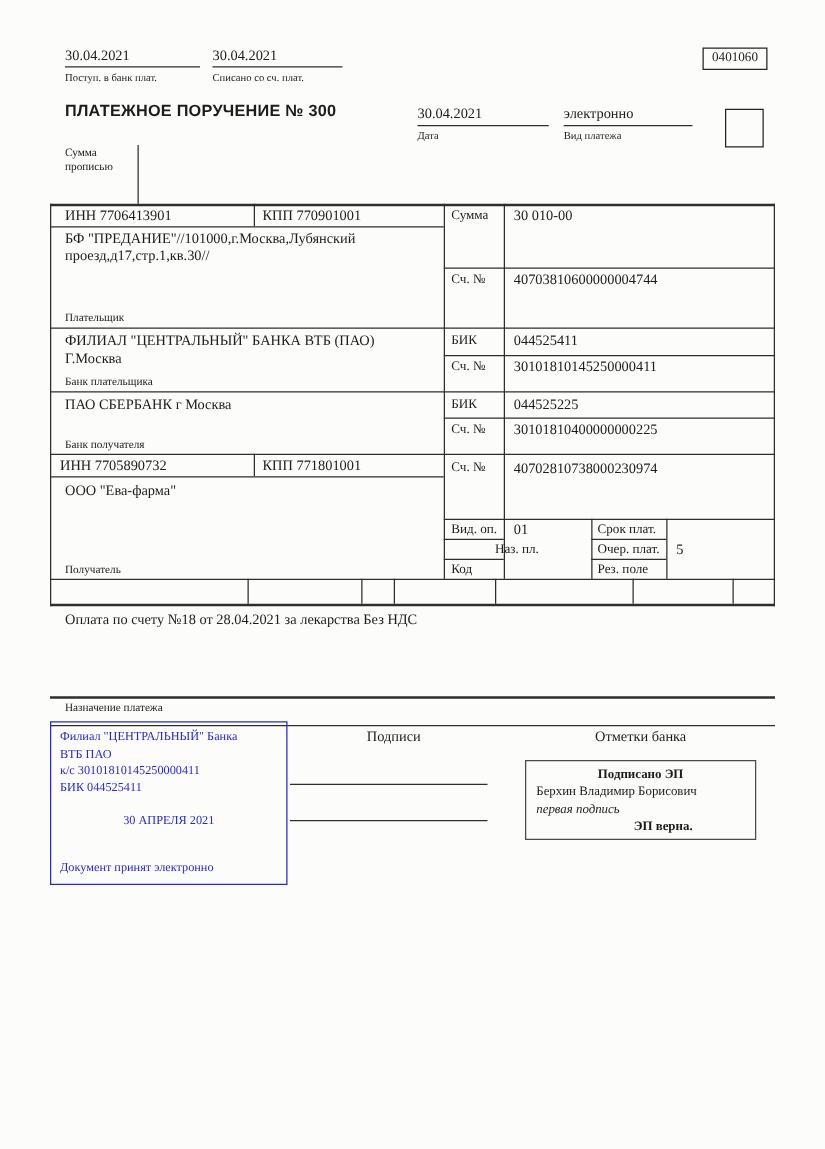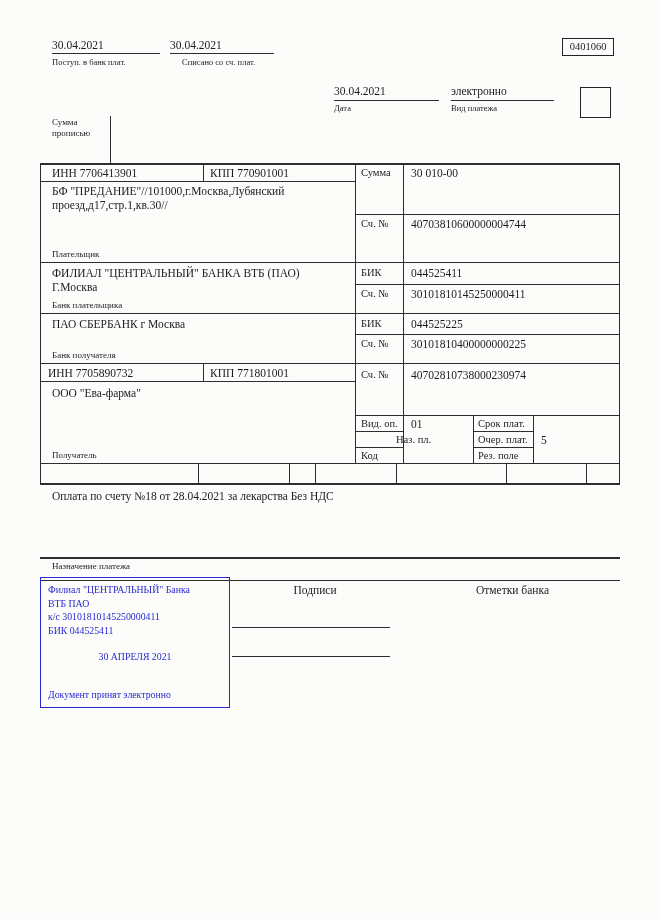--- a/index.html
+++ b/index.html
@@ -35,24 +35,25 @@
 <body>
 
 <div id="page">
 
   <div class="abs t12" style="left:52px; top:38px;">30.04.2021</div>
   <div class="hl" style="left:52px; top:53px; width:108px;"></div>
   <div class="abs t8" style="left:52px; top:57px;">Поступ. в банк плат.</div>
 
   <div class="abs t12" style="left:170px; top:38px;">30.04.2021</div>
   <div class="hl" style="left:170px; top:53px; width:104px;"></div>
-  <div class="abs t8" style="left:182px; top:57px;">Списано со сч. плат.</div>
+  <div class="abs t8" style="left:170px; top:57px;">Списано со сч. плат.</div>
 
   <div class="abs codebox t10" style="left:562px; top:38px; width:50px; height:16px; line-height:16px;">0401060</div>
 
+  <div class="abs title" style="left:52px; top:81px;">ПЛАТЕЖНОЕ ПОРУЧЕНИЕ № 300</div>
 
   <div class="abs t12" style="left:334px; top:84px;">30.04.2021</div>
   <div class="hl" style="left:334px; top:100px; width:105px;"></div>
   <div class="abs t8" style="left:334px; top:103px;">Дата</div>
 
   <div class="abs t12" style="left:451px; top:84px;">электронно</div>
   <div class="hl" style="left:451px; top:100px; width:103px;"></div>
   <div class="abs t8" style="left:451px; top:103px;">Вид платежа</div>
 
   <div class="abs" style="left:580px; top:87px; width:29px; height:29px; border:1.5px solid #232323;"></div>
@@ -149,14 +150,20 @@
 
   <div class="abs stamp" style="left:40px; top:577px; width:190px; height:131px;">
     <div>Филиал "ЦЕНТРАЛЬНЫЙ" Банка</div>
     <div>ВТБ ПАО</div>
     <div>к/с 30101810145250000411</div>
     <div>БИК 044525411</div>
     <div style="margin-top:13px;text-align:center;">30 АПРЕЛЯ 2021</div>
     <div style="position:absolute; left:7px; bottom:5px;">Документ принят электронно</div>
   </div>
 
+  <div class="abs esign" style="left:420px; top:608px; width:185px; height:64px;">
+    <div class="b center">Подписано ЭП</div>
+    <div>Берхин Владимир Борисович</div>
+    <div class="i">первая подпись</div>
+    <div class="b" style="padding-left:78px;">ЭП верна.</div>
+  </div>
 
 </div>
 
 </body></html>

